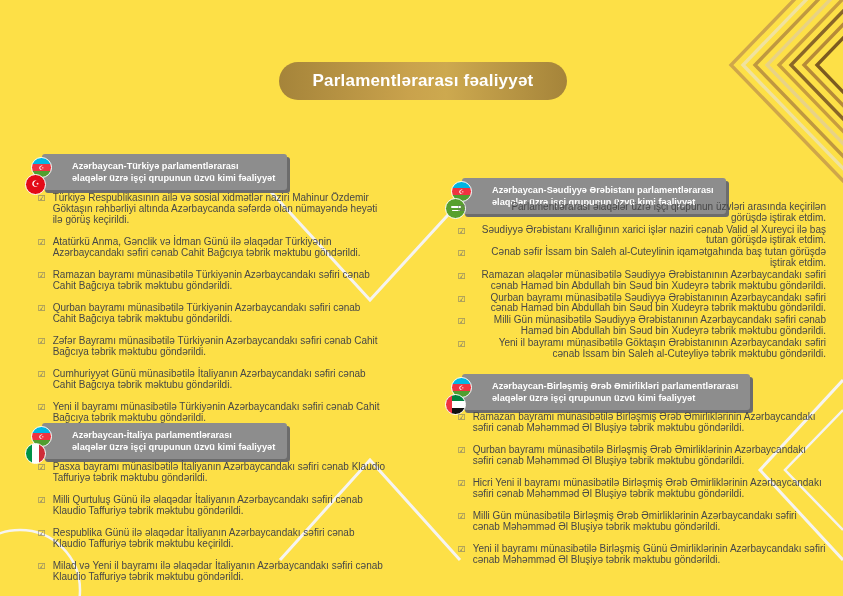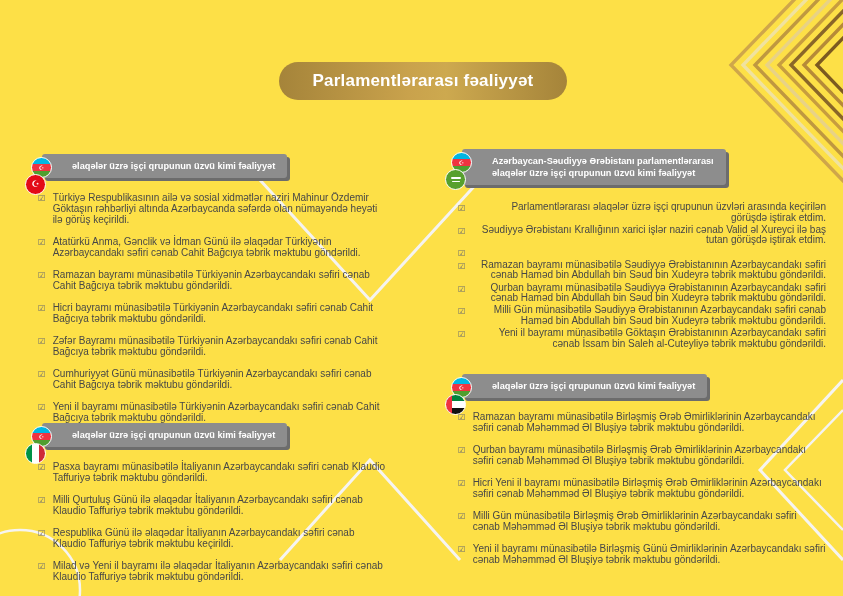--- a/index.html
+++ b/index.html
@@ -24,21 +24,21 @@
   
   .sec-header{
     position:absolute;
     background:#8d8d8d; border-radius:3px;
     box-shadow:3px 3px 0 0 #6c6c6c;
     color:#ffffff; font-weight:bold; font-size:9.2px; line-height:12px;
     padding:6px 12px 6px 30px; width:max-content; white-space:nowrap;
   }
   .sec-header.h-tr{left:42px; top:154px;}
   .sec-header.h-it{left:42px; top:423px;}
-  .sec-header.h-sa{left:462px; top:149px;}
+  .sec-header.h-sa{left:462px; top:178px;}
   .sec-header.h-ae{left:462px; top:374px;}
   
   .flags{position:absolute; left:-17px; top:3px; display:flex; flex-direction:column; align-items:flex-start; width:32px;}
   .flag{
     position:relative; width:21px; height:21px; border-radius:50%;
     border:1.5px solid #fff; box-sizing:border-box; overflow:hidden;
     display:flex; align-items:center; justify-content:center; flex:none;
   }
   .flag.top{margin-left:6px;}
   .flag.partner{margin-top:-4px; margin-left:0;}
@@ -97,60 +97,62 @@
 
   <div class="sec-header h-tr">
     <div class="flags">
       <span class="flag flag-az top">
           <span class="cres">☪</span>
         </span>
       <span class="flag flag-tr partner">
           <span class="cres">☪</span>
         </span>
     </div>
+    <div>Azərbaycan-Türkiyə parlamentlərarası</div>
     <div>əlaqələr üzrə işçi qrupunun üzvü kimi fəaliyyət</div>
   </div>
   <div class="list l-tr">
     <div class="item">
         <span class="chk">☑</span>
         <span class="txt">Türkiyə Respublikasının ailə və sosial xidmətlər naziri Mahinur Özdemir Göktaşın rəhbərliyi altında Azərbaycanda səfərdə olan nümayəndə heyəti ilə görüş keçirildi.</span>
       </div>
     <div class="item">
         <span class="chk">☑</span>
         <span class="txt">Atatürkü Anma, Gənclik və İdman Günü ilə əlaqədar Türkiyənin Azərbaycandakı səfiri cənab Cahit Bağcıya təbrik məktubu göndərildi.</span>
       </div>
     <div class="item">
         <span class="chk">☑</span>
         <span class="txt">Ramazan bayramı münasibətilə Türkiyənin Azərbaycandakı səfiri cənab Cahit Bağcıya təbrik məktubu göndərildi.</span>
       </div>
     <div class="item">
         <span class="chk">☑</span>
-        <span class="txt">Hicri bayramı münasibətilə Türkiyənin Azərbaycandakı səfiri cənab Cahit Bağcıya təbrik məktubu göndərildi.</span>
+        <span class="txt">Qurban bayramı münasibətilə Türkiyənin Azərbaycandakı səfiri cənab Cahit Bağcıya təbrik məktubu göndərildi.</span>
       </div>
     <div class="item">
         <span class="chk">☑</span>
         <span class="txt">Zəfər Bayramı münasibətilə Türkiyənin Azərbaycandakı səfiri cənab Cahit Bağcıya təbrik məktubu göndərildi.</span>
       </div>
     <div class="item">
         <span class="chk">☑</span>
-        <span class="txt">Cumhuriyyət Günü münasibətilə Türkiyənin Azərbaycandakı səfiri cənab Cahit Bağcıya təbrik məktubu göndərildi.</span>
+        <span class="txt">Cumhuriyyət Günü münasibətilə İtaliyanın Azərbaycandakı səfiri cənab Cahit Bağcıya təbrik məktubu göndərildi.</span>
       </div>
     <div class="item">
         <span class="chk">☑</span>
         <span class="txt">Yeni il bayramı münasibətilə Türkiyənin Azərbaycandakı səfiri cənab Cahit Bağcıya təbrik məktubu göndərildi.</span>
       </div>
   </div>
 
   <div class="sec-header h-it">
     <div class="flags">
       <span class="flag flag-az top">
           <span class="cres">☪</span>
         </span>
       <span class="flag flag-it partner"></span>
     </div>
+    <div>Azərbaycan-İtaliya parlamentlərarası</div>
     <div>əlaqələr üzrə işçi qrupunun üzvü kimi fəaliyyət</div>
   </div>
   <div class="list l-it">
     <div class="item">
         <span class="chk">☑</span>
         <span class="txt">Pasxa bayramı münasibətilə İtaliyanın Azərbaycandakı səfiri cənab Klaudio Taffuriyə təbrik məktubu göndərildi.</span>
       </div>
     <div class="item">
         <span class="chk">☑</span>
         <span class="txt">Milli Qurtuluş Günü ilə əlaqədar İtaliyanın Azərbaycandakı səfiri cənab Klaudio Taffuriyə təbrik məktubu göndərildi.</span>
@@ -182,24 +184,25 @@
     <div class="item">
         <span class="chk">☑</span>
         <span class="txt">Parlamentlərarası əlaqələr üzrə işçi qrupunun üzvləri arasında keçirilən görüşdə iştirak etdim.</span>
       </div>
     <div class="item">
         <span class="chk">☑</span>
         <span class="txt">Səudiyyə Ərəbistanı Krallığının xarici işlər naziri cənab Valid əl Xureyci ilə baş tutan görüşdə iştirak etdim.</span>
       </div>
     <div class="item">
         <span class="chk">☑</span>
-      </div>
-    <div class="item">
-        <span class="chk">☑</span>
-        <span class="txt">Ramazan bayramı münasibətilə Səudiyyə Ərəbistanının Azərbaycandakı səfiri cənab Haməd bin Abdullah bin Səud bin Xudeyrə təbrik məktubu göndərildi.</span>
+        <span class="txt">Cənab səfir İssam bin Saleh al-Cuteylinin iqamətgahında baş tutan görüşdə iştirak etdim.</span>
+      </div>
+    <div class="item">
+        <span class="chk">☑</span>
+        <span class="txt">Ramazan əlaqələr münasibətilə Səudiyyə Ərəbistanının Azərbaycandakı səfiri cənab Haməd bin Abdullah bin Səud bin Xudeyrə təbrik məktubu göndərildi.</span>
       </div>
     <div class="item">
         <span class="chk">☑</span>
         <span class="txt">Qurban bayramı münasibətilə Səudiyyə Ərəbistanının Azərbaycandakı səfiri cənab Haməd bin Abdullah bin Səud bin Xudeyrə təbrik məktubu göndərildi.</span>
       </div>
     <div class="item">
         <span class="chk">☑</span>
         <span class="txt">Milli Gün münasibətilə Səudiyyə Ərəbistanının Azərbaycandakı səfiri cənab Haməd bin Abdullah bin Səud bin Xudeyrə təbrik məktubu göndərildi.</span>
       </div>
     <div class="item">
@@ -208,20 +211,21 @@
       </div>
   </div>
 
   <div class="sec-header h-ae">
     <div class="flags">
       <span class="flag flag-az top">
           <span class="cres">☪</span>
         </span>
       <span class="flag flag-ae partner"></span>
     </div>
+    <div>Azərbaycan-Birləşmiş Ərəb Əmirlikləri parlamentlərarası</div>
     <div>əlaqələr üzrə işçi qrupunun üzvü kimi fəaliyyət</div>
   </div>
   <div class="list l-ae">
     <div class="item">
         <span class="chk">☑</span>
         <span class="txt">Ramazan bayramı münasibətilə Birləşmiş Ərəb Əmirliklərinin Azərbaycandakı səfiri cənab Məhəmməd Əl Bluşiyə təbrik məktubu göndərildi.</span>
       </div>
     <div class="item">
         <span class="chk">☑</span>
         <span class="txt">Qurban bayramı münasibətilə Birləşmiş Ərəb Əmirliklərinin Azərbaycandakı səfiri cənab Məhəmməd Əl Bluşiyə təbrik məktubu göndərildi.</span>

